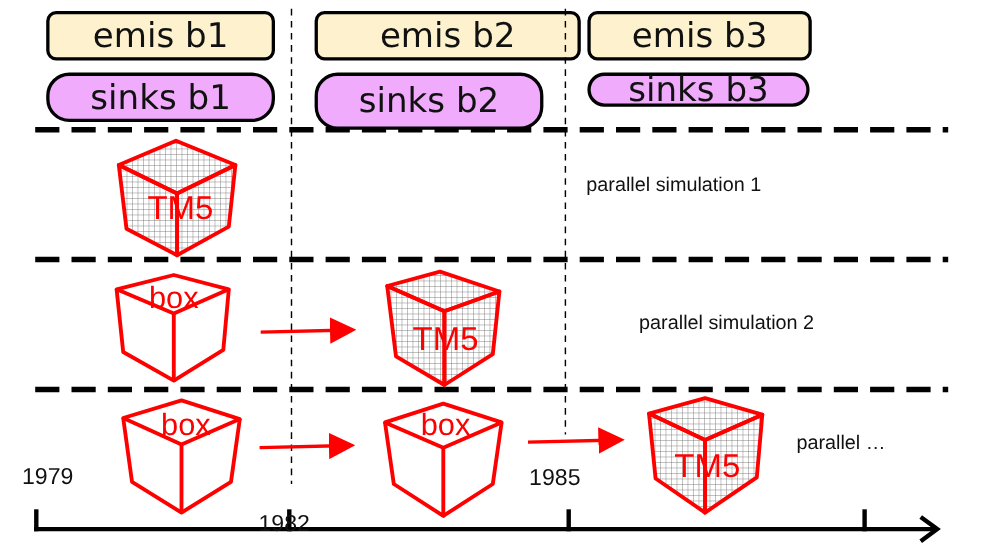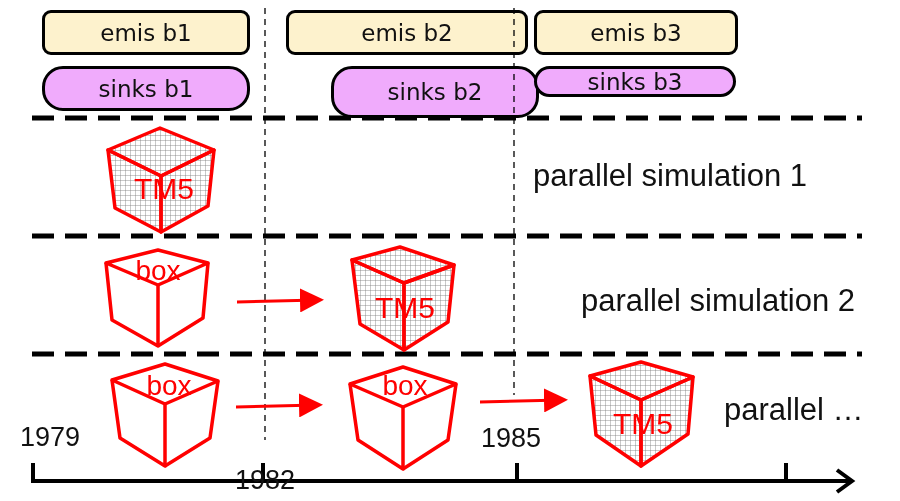--- a/index.html
+++ b/index.html
@@ -1,33 +1,33 @@
 <!DOCTYPE html>
 <html><head>
 <meta charset="utf-8">
 <style>
   html, body { margin:0; padding:0; background:#ffffff; }
   body { width:900px; height:501px; position:relative; overflow:hidden; font-family:"Liberation Sans", sans-serif; }
   .pill { position:absolute; box-sizing:border-box; border:3px solid #000; border-radius:9px;
           display:flex; align-items:center; justify-content:center;
-          font-family:"DejaVu Sans", sans-serif; font-size:23px; color:#111;text-align:right; }
+          font-family:"DejaVu Sans", sans-serif; font-size:31px; color:#111;text-align:right; }
   .emis { background:#fdf2cd; }
   .sinks { background:#f0abfc;border-radius:21px; }
-  .label { position:absolute; font-family:"Liberation Sans", sans-serif; font-size:31px; color:#111; white-space:nowrap; }
-  .year { position:absolute; font-family:"Liberation Sans", sans-serif; font-size:27px; color:#111;text-align:right; }
+  .label { position:absolute; font-family:"Liberation Sans", sans-serif; font-size:18px; color:#111; white-space:nowrap; }
+  .year { position:absolute; font-family:"Liberation Sans", sans-serif; font-size:21px; color:#111;text-align:right; }
   svg { position:absolute; left:0; top:0; }
   .cubelabel { font-family:"Liberation Sans", sans-serif; fill:#ff0000; }
 </style>
 </head>
 <body>
 
 <div class="pill emis" style="left:42px;top:10px;width:208px;height:45px;">emis b1</div>
 <div class="pill sinks" style="left:42px;top:66px;width:208px;height:45px;">sinks b1</div>
 <div class="pill emis" style="left:286px;top:10px;width:242px;height:45px;">emis b2</div>
-<div class="pill sinks" style="left:286px;top:66px;width:208px;height:52px;margin-left:45px;">sinks b2</div>
+<div class="pill sinks" style="left:286px;top:66px;width:208px;height:52px;">sinks b2</div>
 <div class="pill emis" style="left:534px;top:10px;width:204px;height:45px;">emis b3</div>
 <div class="pill sinks" style="left:534px;top:66px;width:202px;height:31px;">sinks b3</div>
 
 <svg width="900" height="501" viewBox="0 0 900 501">
   <defs>
     <pattern id="grid" width="5" height="5" patternUnits="userSpaceOnUse">
       <path d="M5 0 L0 0 0 5" fill="none" stroke="#777" stroke-width="0.8"></path>
     </pattern>
     <marker id="arrowhead" markerWidth="8" markerHeight="8" refX="6" refY="4" orient="auto" markerUnits="strokeWidth">
       <path d="M0,0 L8,4 L0,8 z" fill="#ff0000"></path>

